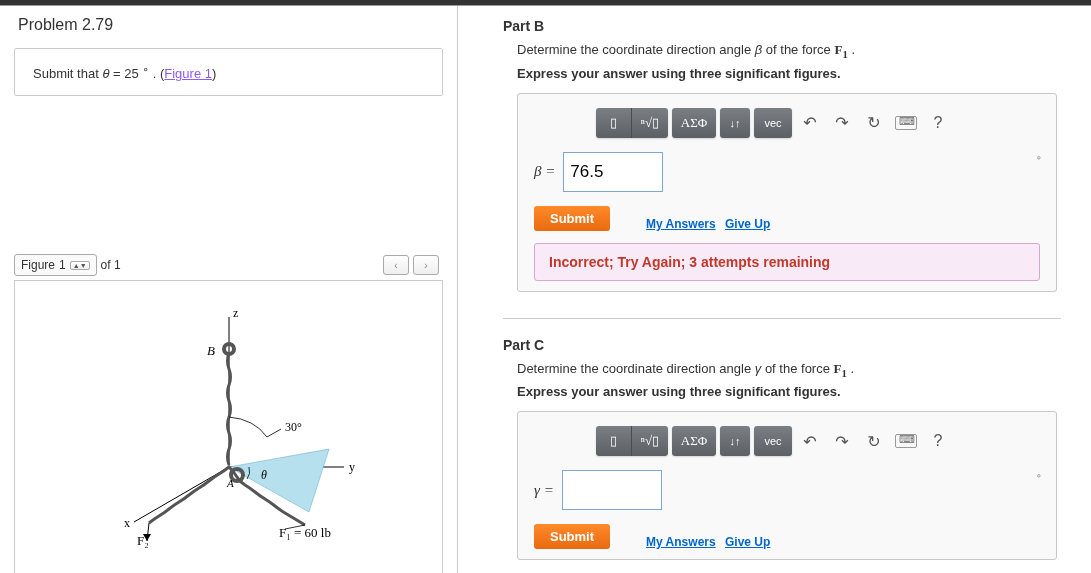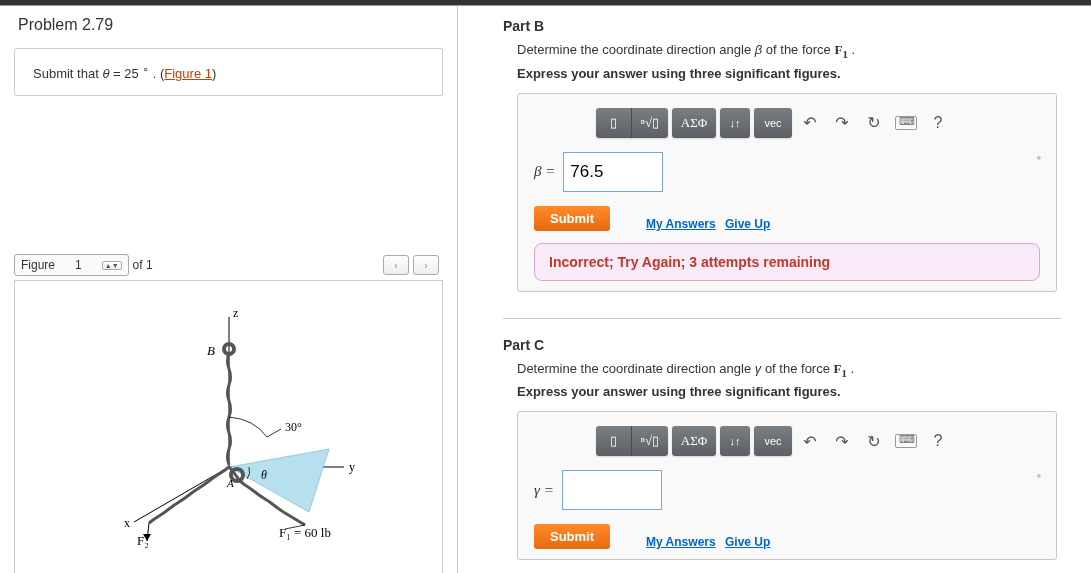--- a/index.html
+++ b/index.html
@@ -3,23 +3,23 @@
 <meta charset="utf-8">
 <style>
 * { box-sizing: border-box; margin: 0; padding: 0; }
 body { font-family: "Helvetica Neue", Arial, sans-serif; font-size: 13px; color: #333; background: #fff; width: 1091px; height: 573px; overflow: hidden; }
 .topbar { height: 6px; background: #333; border-bottom: 1px solid #999; }
 .container { display: flex; height: calc(100% - 6px); }
 .left { width: 458px; border-right: 1px solid #ccc; padding: 10px 0 0 0; }
 .right { flex: 1; padding: 12px 30px 0 45px; overflow: hidden; }
 .problem-title { font-size: 16px; font-weight: 400; padding: 0 18px 10px 18px; }
 .suppose-box { border: 1px solid #ccc; border-radius: 2px; margin: 4px 14px 0 14px; padding: 14px 18px; font-size: 13px; }
-.suppose-box a { color: #c2410c; }
+.suppose-box a { color: #8b5cf6; }
 .figure-bar { display: flex; align-items: center; margin: 158px 14px 0 14px; }
-.figure-tab { border: 1px solid #aaa; border-radius: 3px; padding: 3px 6px; display: flex; align-items: center; gap: 20px; background: #fafafa; font-size: 12px; }
+.figure-tab { border: 1px solid #aaa; border-radius: 3px; padding: 3px 6px; display: flex; align-items: center; gap: 4px; background: #fafafa; font-size: 12px; }
 .figure-tab .arrows { display: inline-flex; flex-direction: column; font-size: 7px; line-height: 5px; color: #555; border: 1px solid #aaa; border-radius: 2px; padding: 1px 2px; background: linear-gradient(#fff,#eee); cursor: pointer; }
 .of-text { font-size: 12px; margin-left: 4px; }
 .nav-btns { margin-left: auto; margin-right: 4px; display: flex; gap: 4px; }
 .nav-btn { border: 1px solid #aaa; border-radius: 3px; width: 26px; height: 20px; background: linear-gradient(#fff,#eee); font-size: 10px; color: #888; cursor: pointer; display:flex; align-items:center; justify-content:center; }
 .figure-canvas { border: 1px solid #ccc; margin: 4px 14px 0 14px; padding: 16px 8px 8px 8px; height: 295px; display: flex; align-items: center; justify-content: center; }
 .part-title { font-size: 14px; font-weight: bold; margin-bottom: 8px; }
 .prompt { margin-left: 14px; font-size: 13px; margin-bottom: 6px; }
 .prompt strong { font-weight: bold; }
 .answer-box { border: 1px solid #c8c8c8; background: #f9f9f9; border-radius: 3px; margin: 12px 0 0 14px; padding: 14px 16px 10px 16px; width: 540px; position: relative; }
 .toolbar { display: flex; gap: 4px; margin-left: 62px; margin-bottom: 14px; align-items: center; }
@@ -31,21 +31,21 @@
 .keyb::before { content:"⌨"; font-size:11px; position:absolute; top:-2px; left:3px; color:#666;}
 .answer-line { display: flex; align-items: center; gap: 8px; margin-bottom: 14px; }
 .answer-line .var { font-style: italic; font-family: "Times New Roman", serif; font-size: 15px; }
 .answer-input { width: 100px; height: 40px; border: 1px solid #7ba7d6; padding: 2px 6px; font-size: 17px; font-family: Arial; }
 .degree { position: absolute; right: 14px; font-size: 10px; color: #888; }
 .degree.top { top: 58px; }
 .submit-row { display: flex; align-items: flex-end; gap: 36px; }
 .submit-btn { background: linear-gradient(#ff8a2a,#e86a0f); color: #fff; border: none; border-radius: 3px; padding: 5px 16px; font-weight: bold; font-size: 13px; cursor: pointer; }
 .links { font-size: 12px; }
 .links a { color: #0066cc; text-decoration: underline; margin-right: 6px; font-weight: bold; }
-.feedback { background: #f9eaf7; border: 1px solid #d9a6d2; border-radius: 8px; padding: 10px 14px; margin-top: 12px; color: #c0392b; font-weight: bold; font-size: 14px; }
+.feedback { background: #f9eaf7; border: 1px solid #d9a6d2; border-radius: 3px; padding: 10px 14px; margin-top: 12px; color: #c0392b; font-weight: bold; font-size: 14px; }
 hr.sep { border: none; border-top: 1px solid #ccc; margin: 26px 0 18px 0; }
 svg text { font-family: "Times New Roman", serif; }
 </style>
 </head>
 <body>
 
 <div class="topbar"></div>
 <div class="container">
   <div class="left">
     <div class="problem-title">Problem 2.79</div>

